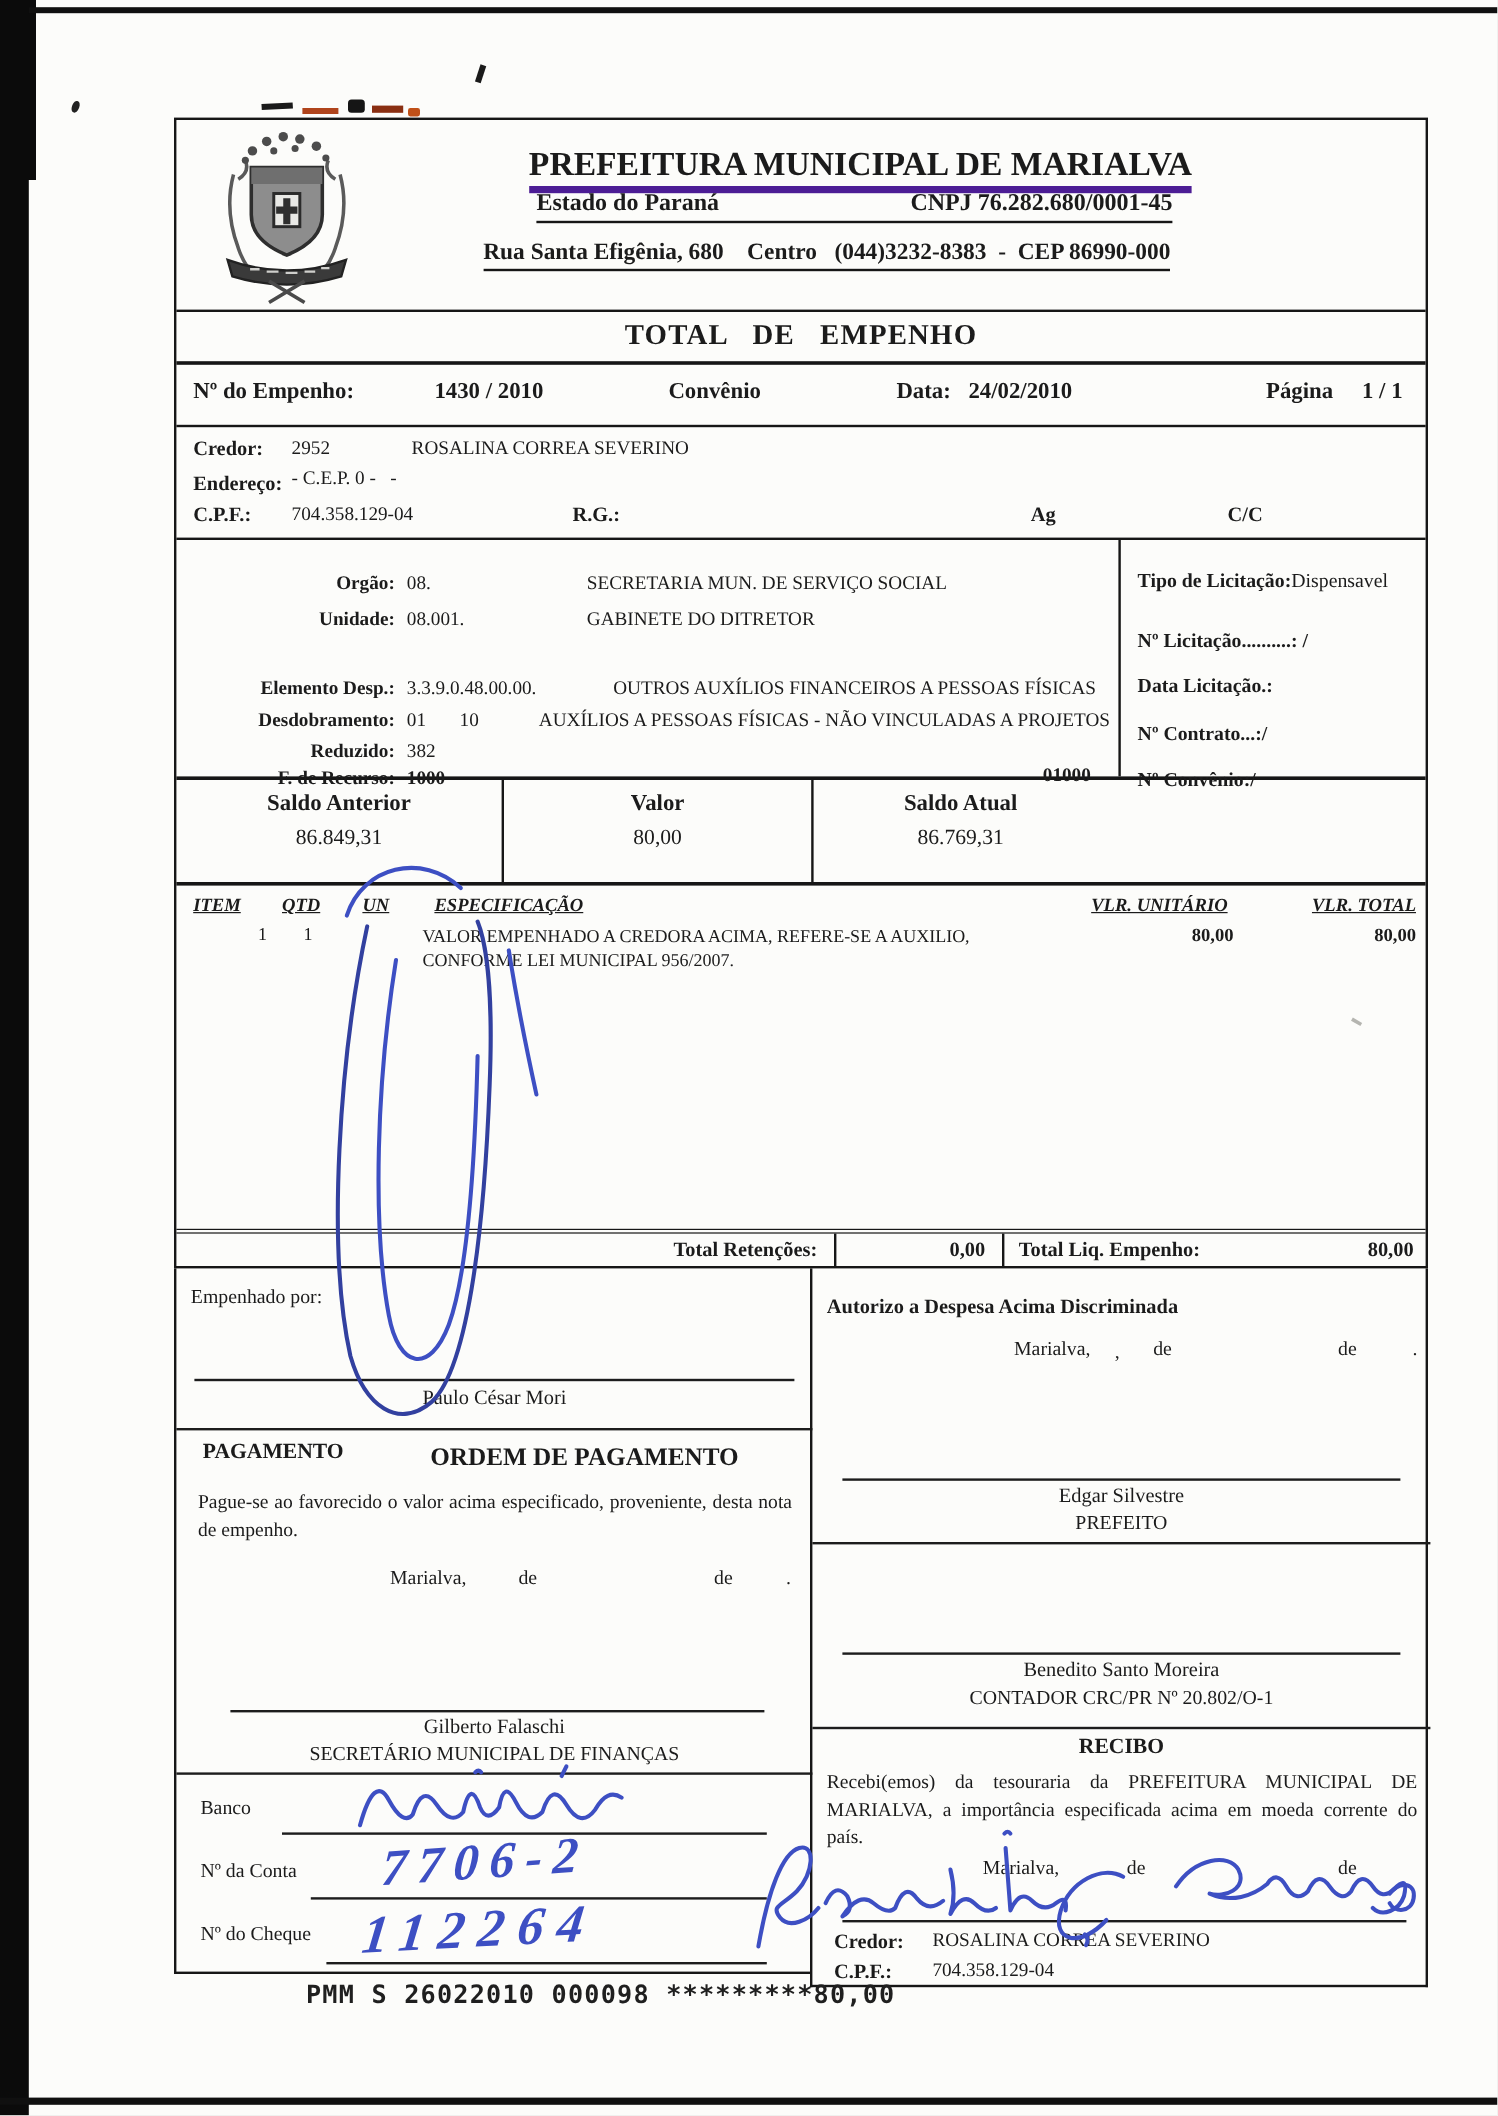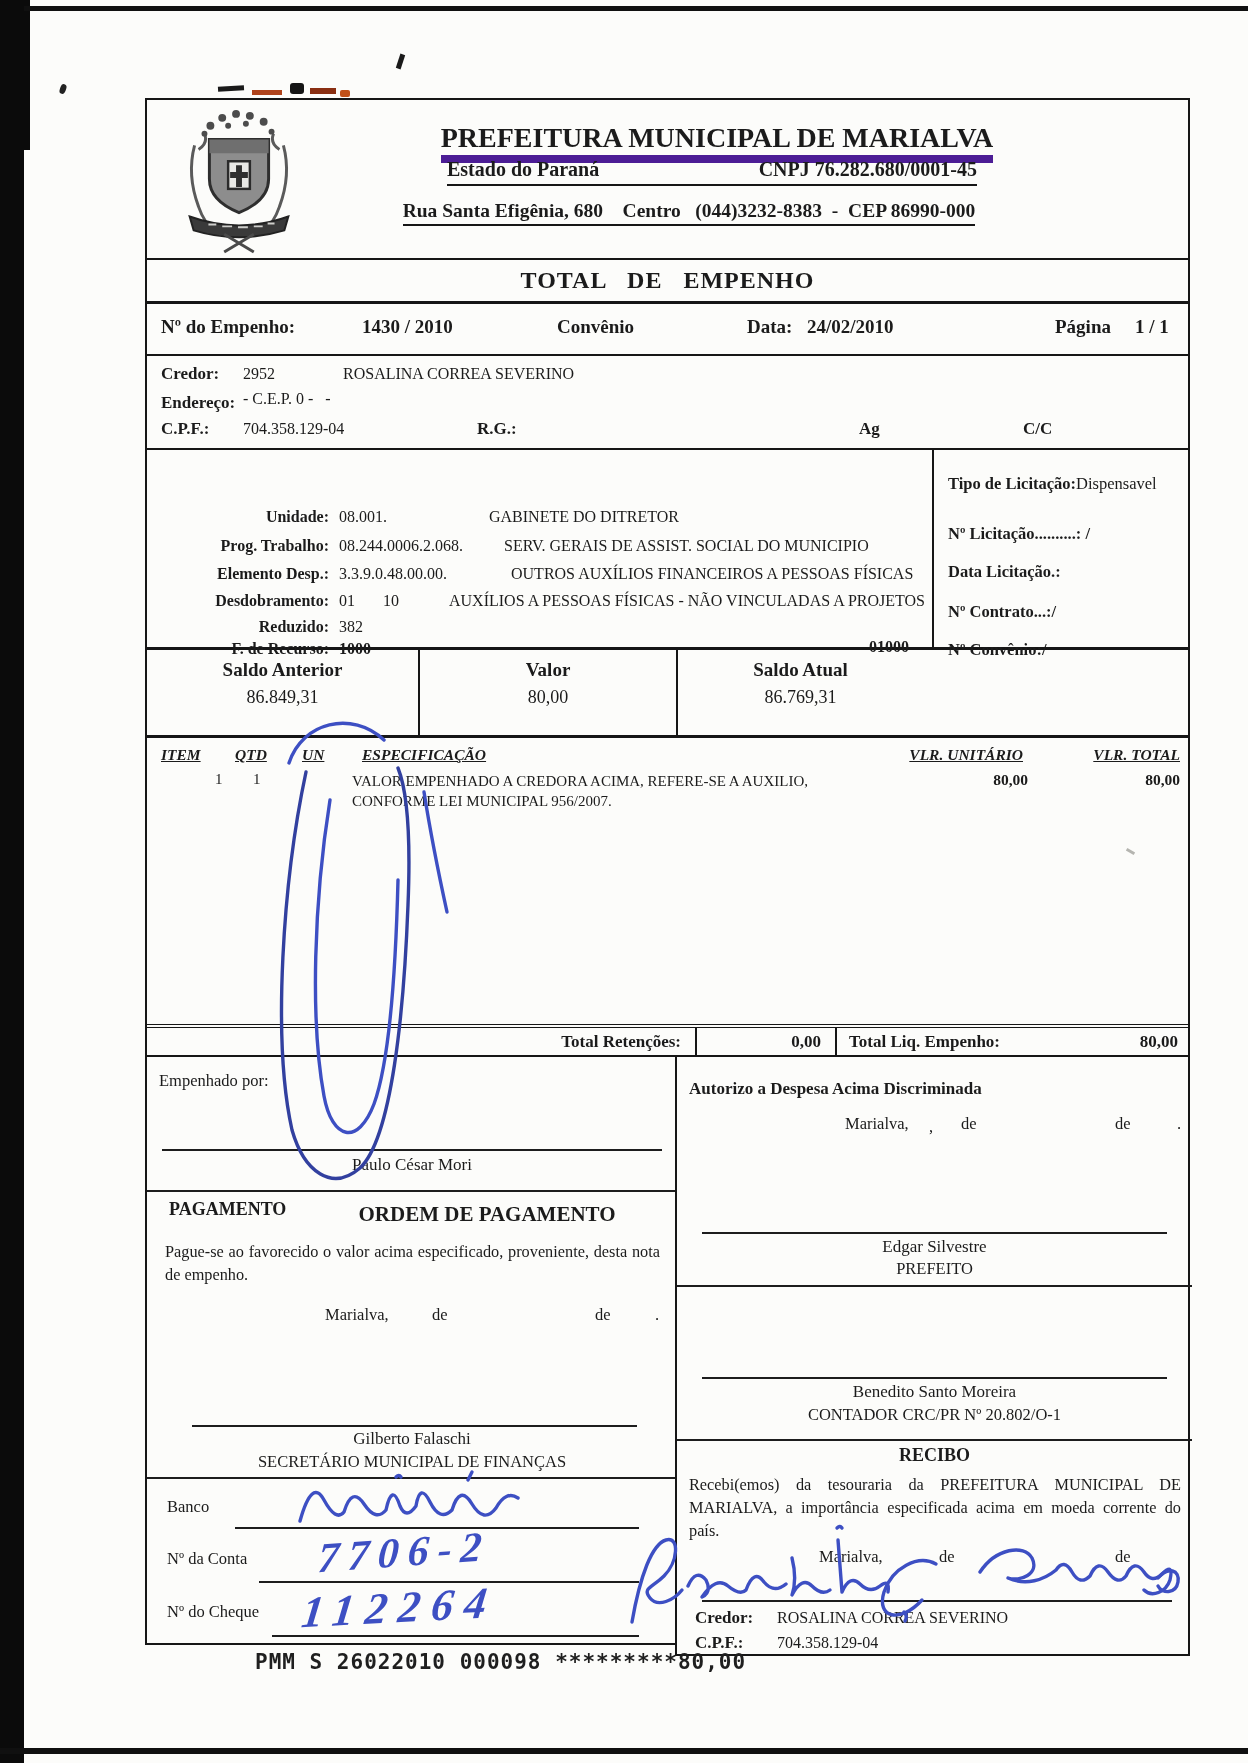--- a/index.html
+++ b/index.html
@@ -95,21 +95,21 @@
           <path d="M25 112 q50 18 100 0 l-4 14 q-46 14 -92 0 z" fill="#3a3a3a" stroke="#222" stroke-width="2"></path>
           <g stroke="#cfcfcc" stroke-width="2">
             <path d="M44 120 h8 M58 122 h10 M74 123 h10 M90 122 h9 M104 119 h7"></path>
           </g>
           <g stroke="#4a4a4a" stroke-width="3" fill="none">
             <path d="M60 130 l30 18 M90 130 l-30 18"></path>
           </g>
         </svg>
       </div>
       <div class="abs ctr" style="left:200px;top:22px;width:740px;">
-        <span class="b" style="font-size:28px;border-bottom:8px solid #4c1d95;padding-bottom:2px;">PREFEITURA MUNICIPAL DE MARIALVA</span>
+        <span class="b" style="font-size:28px;border-bottom:6px solid #4c1d95;padding-bottom:2px;">PREFEITURA MUNICIPAL DE MARIALVA</span>
       </div>
       <div class="abs" style="left:300px;top:58px;width:530px;display:flex;justify-content:space-between;border-bottom:2px solid #161616;padding-bottom:3px;font-size:20px;">
         <span class="b">Estado do Paraná</span>
         <span class="b">CNPJ 76.282.680/0001-45</span>
       </div>
       <div class="abs ctr" style="left:198px;top:100px;width:688px;">
         <span class="b pre" style="font-size:19.5px;border-bottom:2px solid #161616;padding-bottom:2px;display:inline-block;">Rua Santa Efigênia, 680    Centro   (044)3232-8383  -  CEP 86990-000</span>
       </div>
     </div>
 
@@ -134,29 +134,29 @@
       <span class="abs b" style="left:14px;top:37px;font-size:17px;">Endereço:</span>
       <span class="abs pre" style="left:96px;top:34px;">- C.E.P. 0 -   -</span>
       <span class="abs b" style="left:14px;top:63px;font-size:17px;">C.P.F.:</span>
       <span class="abs" style="left:96px;top:64px;">704.358.129-04</span>
       <span class="abs b" style="left:330px;top:63px;font-size:17px;">R.G.:</span>
       <span class="abs b" style="left:712px;top:63px;font-size:17px;">Ag</span>
       <span class="abs b" style="left:876px;top:63px;font-size:17px;">C/C</span>
     </div>
 
     <div class="sec s-class">
+      <div class="cls-row" style="top:26px;">
+        <span class="cls-label">Orgão:</span>
+        <span class="cls-code" style="width:150px;">08.</span>
+        <span>SECRETARIA MUN. DE SERVIÇO SOCIAL</span>
+      </div>
       <div class="cls-row" style="top:56px;">
         <span class="cls-label">Unidade:</span>
         <span class="cls-code" style="width:150px;">08.001.</span>
         <span>GABINETE DO DITRETOR</span>
-      </div>
-      <div class="cls-row" style="top:85px;">
-        <span class="cls-label">Prog. Trabalho:</span>
-        <span class="cls-code" style="width:165px;">08.244.0006.2.068.</span>
-        <span>SERV. GERAIS DE ASSIST. SOCIAL DO MUNICIPIO</span>
       </div>
       <div class="cls-row" style="top:113px;">
         <span class="cls-label">Elemento Desp.:</span>
         <span class="cls-code" style="width:172px;">3.3.9.0.48.00.00.</span>
         <span>OUTROS AUXÍLIOS FINANCEIROS A PESSOAS FÍSICAS</span>
       </div>
       <div class="cls-row" style="top:140px;">
         <span class="cls-label">Desdobramento:</span>
         <span class="cls-code" style="width:44px;">01</span>
         <span class="cls-code" style="width:66px;margin-left:0;">10</span>

